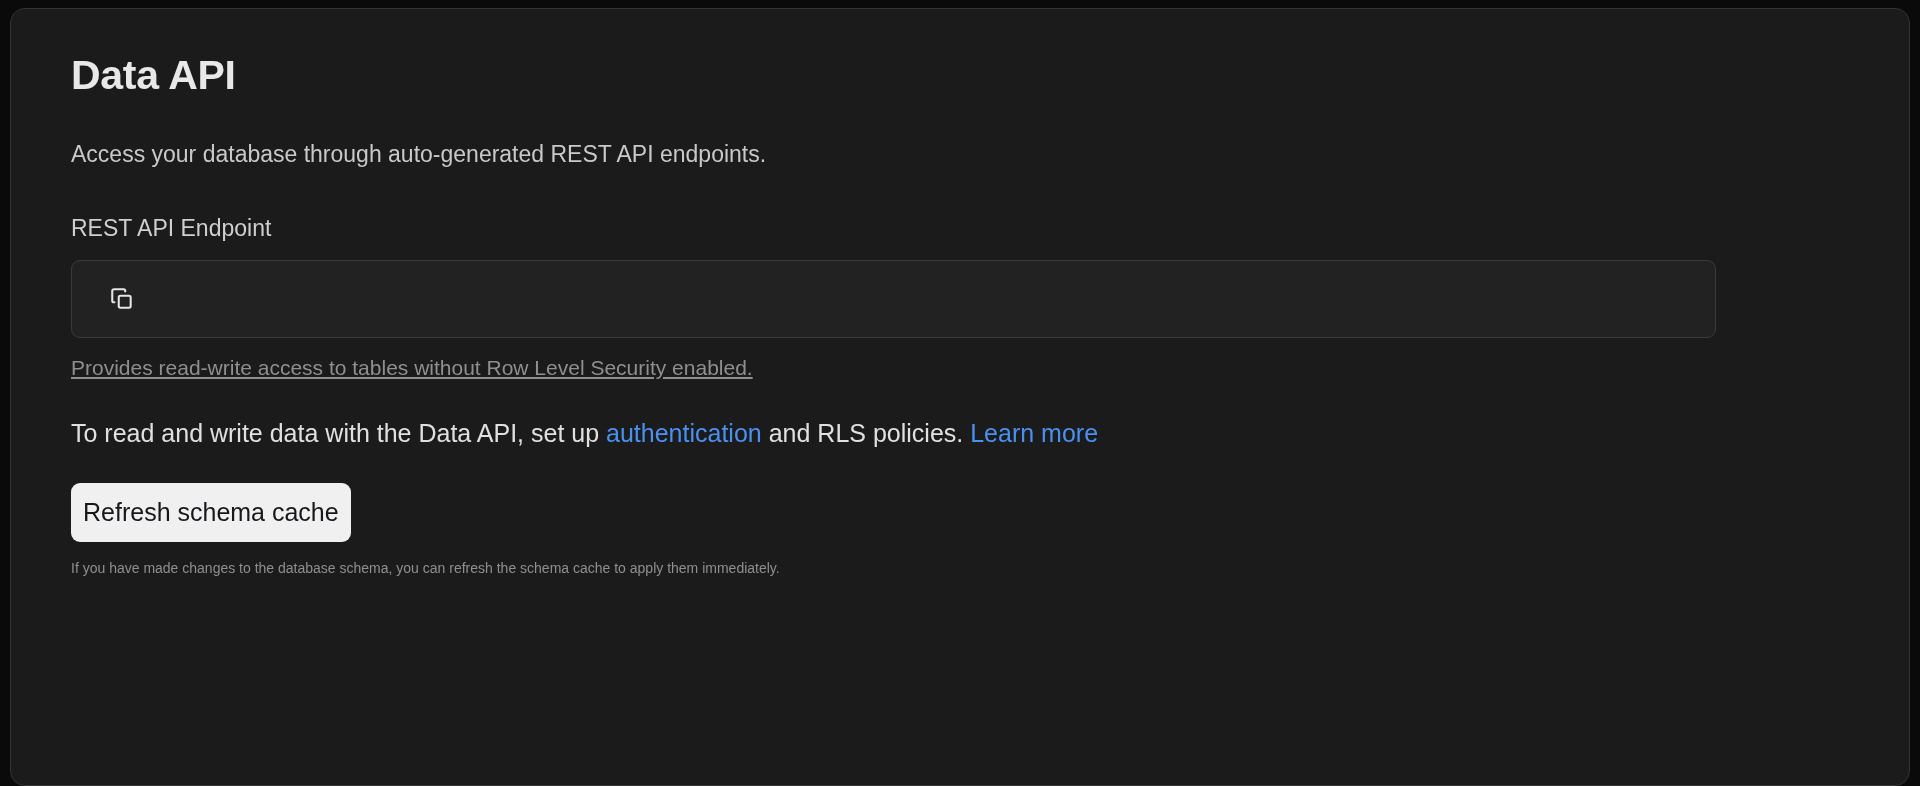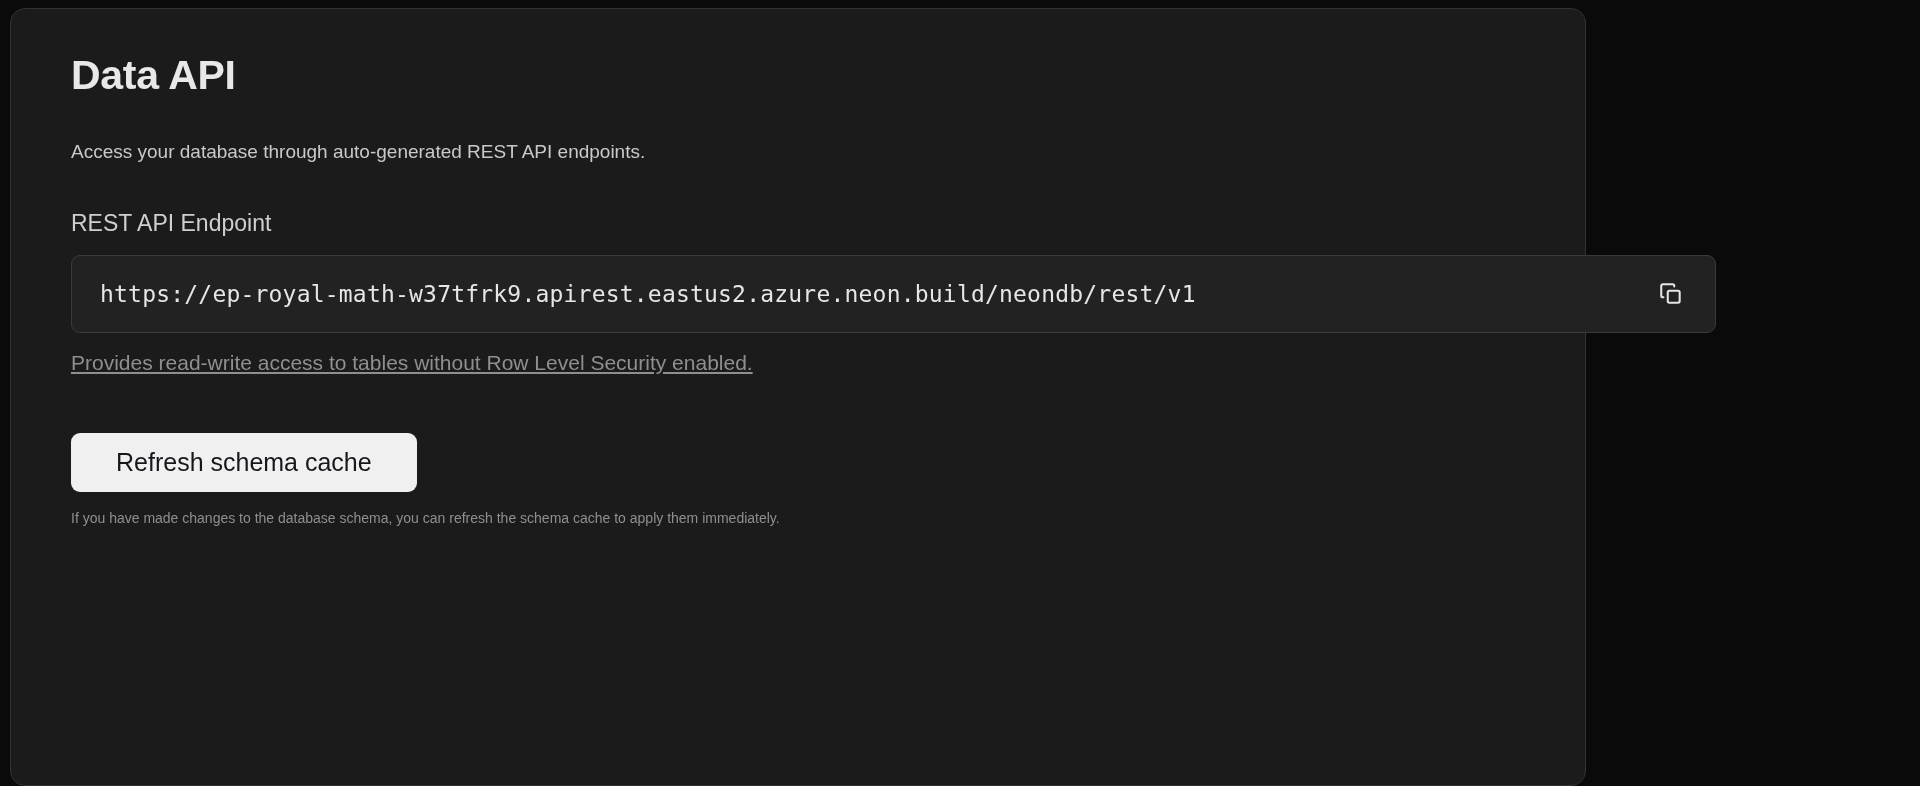--- a/index.html
+++ b/index.html
@@ -9,38 +9,38 @@
     font-family:"Liberation Sans", sans-serif;
     overflow:hidden;
   }
   .page {
     width:1920px; height:786px;
     background:#0a0a0a;
     padding:8px 10px 0 10px;
   }
   .card {
     position:relative;
-    width:1576px;
+    width:1900px;
     height:778px;
     background:#1b1b1b;
     border:1px solid #333333;
     border-radius:15px;
     padding:46px 0 0 60px;
   }
   .title {
     font-size:41px;
     font-weight:bold;
     color:#e8e8e8;
     letter-spacing:-0.3px;
     line-height:1;
     margin-bottom:0;
   }
   .subtitle {
     margin-top:45px;
-    font-size:19px;
+    font-size:23px;
     color:#c9c9c9;
     line-height:1.2;
   }
   .field-label {
     margin-top:46px;
     font-size:23px;
     color:#cfcfcf;
   }
   .input-row {
     margin-top:18px;
@@ -80,29 +80,29 @@
     font-size:25px;
     color:#e0e0e0;
     line-height:1.2;
   }
   .rls-line a {
     color:#4a90f0;
     text-decoration:none;
     cursor:pointer;
   }
   .refresh-btn {
-    margin-top:58px;
+    margin-top:35px;
     display:inline-block;
     background:#f0f0f0;
     color:#16181c;
     border:none;
     border-radius:9px;
     font-family:"Liberation Sans", sans-serif;
     font-size:25px;
-    padding:16px 45px;
+    padding:16px 12px;
     cursor:pointer;
     line-height:1.1;
   }
   .footnote {
     margin-top:18px;
     font-size:14px;
     color:#8f8f8f;
   }
 </style>
 </head>
@@ -111,32 +111,32 @@
 <div class="page">
   <div class="card">
 
     <h1 class="title">Data API</h1>
 
     <p class="subtitle">Access your database through auto-generated REST API endpoints.</p>
 
     <div class="field-label">REST API Endpoint</div>
 
     <div class="input-row">
-      <span class="endpoint-value">https://ep-royal-math-w37tfrk9.apirest.eastus2.azure.neon.build/neondb/rest/v1</span>
       <button class="copy-btn">
         <span>
           <svg width="26" height="26" viewBox="0 0 24 24" fill="none" stroke="#e6e6e6" stroke-width="1.9" stroke-linecap="round" stroke-linejoin="round">
             <rect x="9" y="9" width="11" height="11" rx="1.5"></rect>
             <path d="M5 15H4.5A1.5 1.5 0 0 1 3 13.5V4.5A1.5 1.5 0 0 1 4.5 3h9A1.5 1.5 0 0 1 15 4.5V5"></path>
           </svg>
         </span>
       </button>
     </div>
 
     <div class="helper">Provides read-write access to tables without Row Level Security enabled.</div>
 
+    <p class="rls-line"><span>To read and write data with the Data API, set up </span><a href="#">authentication</a><span> and RLS policies. </span><a href="#">Learn more</a></p>
 
     <button class="refresh-btn">Refresh schema cache</button>
 
     <div class="footnote">If you have made changes to the database schema, you can refresh the schema cache to apply them immediately.</div>
 
   </div>
 </div>
 
 </body></html>

